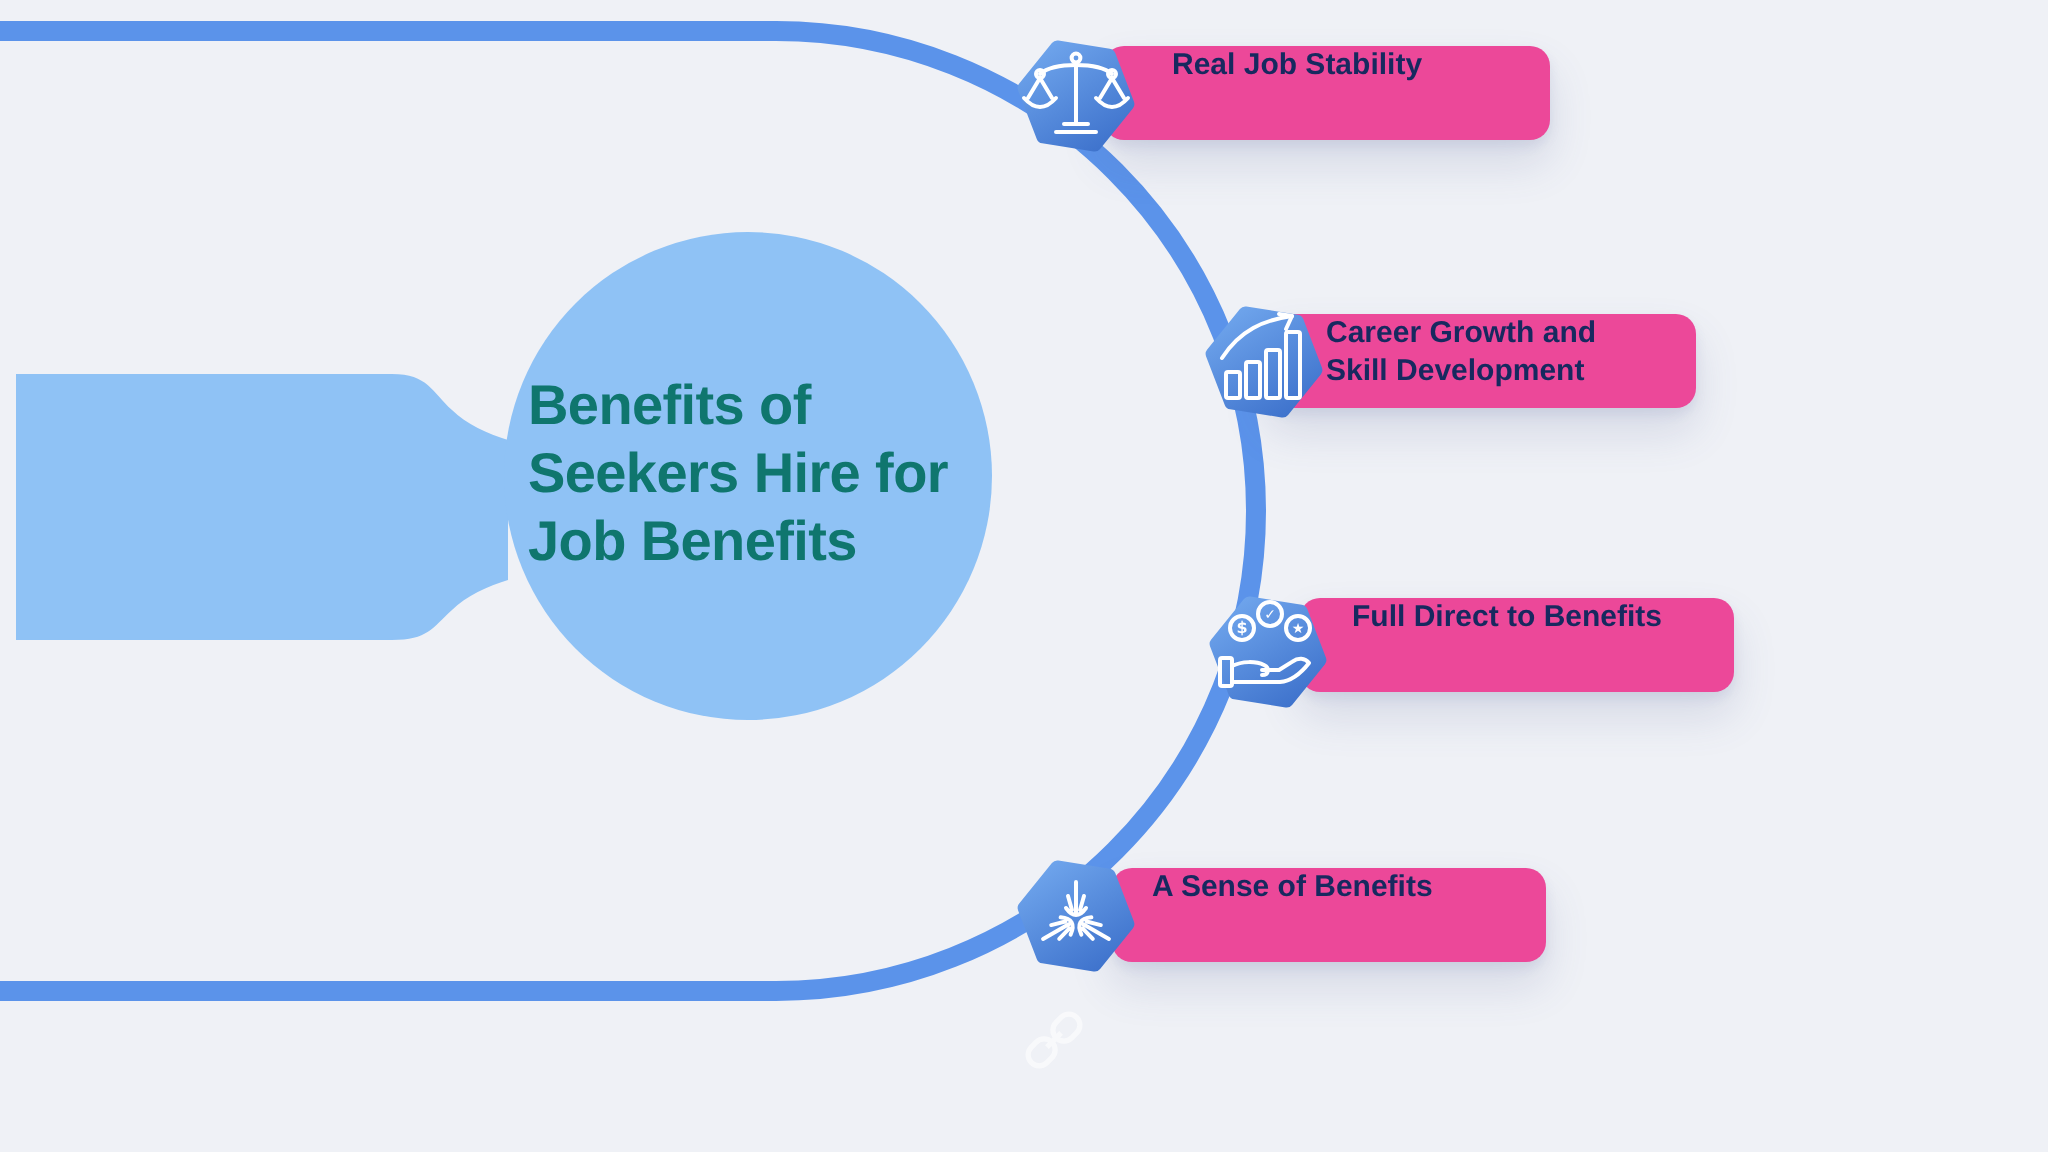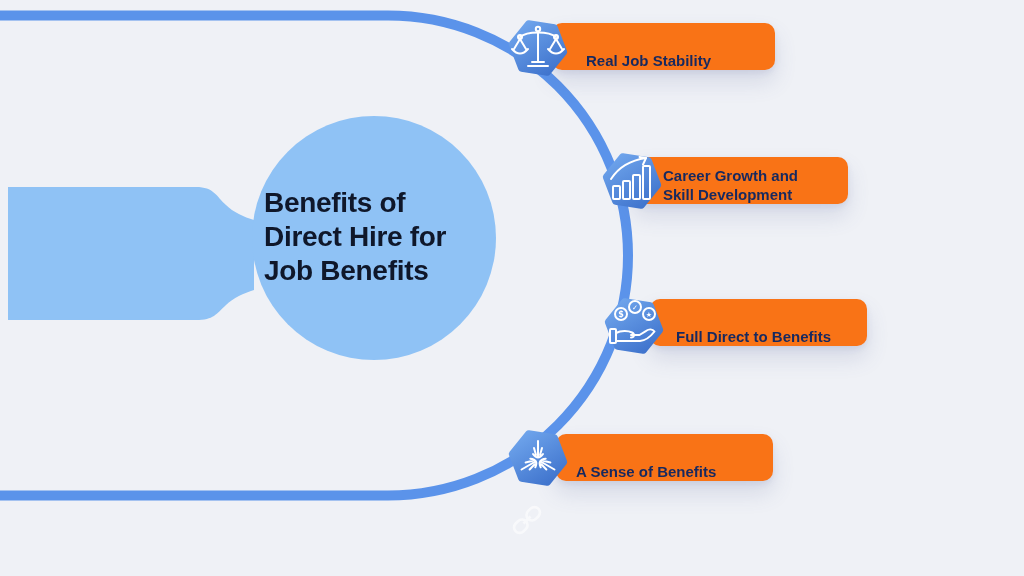--- a/index.html
+++ b/index.html
@@ -4,27 +4,27 @@
 <style>
   html,body{margin:0;padding:0;}
   .canvas{
     position:relative;width:1024px;height:576px;overflow:hidden;
     background:#eff1f6;
     font-family:"Liberation Sans",sans-serif;
   }
   .bg-layer{position:absolute;left:0;top:0;z-index:1;}
   .center-title{
     position:absolute;left:264px;top:186px;z-index:2;
-    color:#0f172a;font-weight:bold;font-size:28px;line-height:34px;
+    color:#0f766e;font-weight:bold;font-size:28px;line-height:34px;
     letter-spacing:-0.3px;
   }
   .card{
-    position:absolute;background:#f97316;border-radius:10px;
+    position:absolute;background:#ec4899;border-radius:10px;
     box-shadow:0 12px 22px rgba(80,92,148,0.16),0 3px 6px rgba(80,92,148,0.10);
-    display:flex;align-items:flex-end;z-index:2;box-sizing:border-box;
+    display:flex;align-items:flex-start;z-index:2;box-sizing:border-box;
   }
   .card .label{
     font-weight:bold;color:#17295f;font-size:15px;line-height:19px;
   }
   .hex{position:absolute;z-index:3;}
   .icon-stroke{stroke:#ffffff;stroke-width:2;fill:none;stroke-linecap:round;stroke-linejoin:round;}
   .badge-glyph{fill:#ffffff;font-family:"DejaVu Sans",sans-serif;font-weight:bold;}
 </style>
 </head>
 <body>
@@ -48,21 +48,21 @@
 
     <g transform="translate(527,520) rotate(-45)" stroke="#ffffff" stroke-width="2.6" fill="none" opacity="0.6">
       <rect x="-16" y="-5.5" width="14.5" height="11" rx="5.5"></rect>
       <rect x="1.5" y="-5.5" width="14.5" height="11" rx="5.5"></rect>
       <line x1="-5" y1="0" x2="5" y2="0"></line>
     </g>
   </svg>
 
   <div class="center-title">
     <div>Benefits of</div>
-    <div>Direct Hire for</div>
+    <div>Seekers Hire for</div>
     <div>Job Benefits</div>
   </div>
 
   <div class="card" style="left:552px;top:23px;width:223px;height:47px;padding-left:34px;">
     <span class="label">Real Job Stability</span>
   </div>
   <svg class="hex" style="left:506px;top:16px;" width="64" height="64" viewBox="0 0 64 64">
     <g transform="rotate(9 32 32)">
       <path d="M58 32 L45 54.5 L19 54.5 L6 32 L19 9.5 L45 9.5 Z" fill="url(#hexg)" stroke="url(#hexg)" stroke-width="7" stroke-linejoin="round"></path>
     </g>

